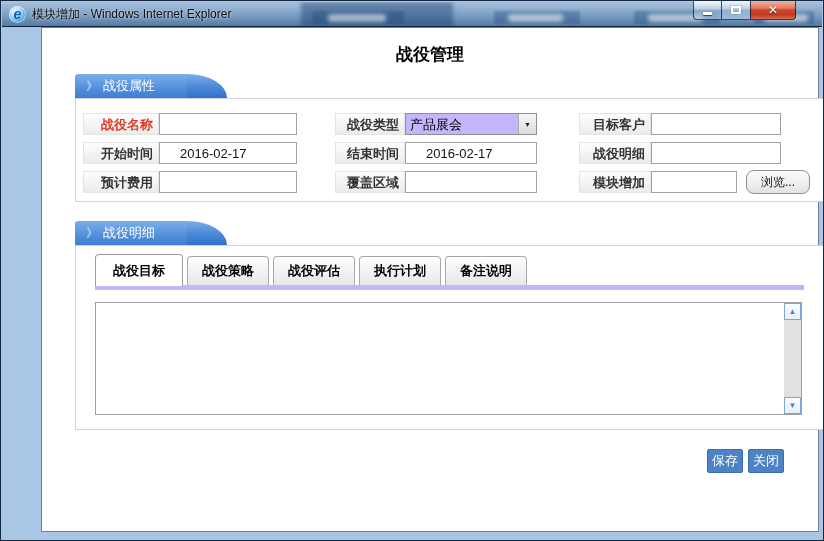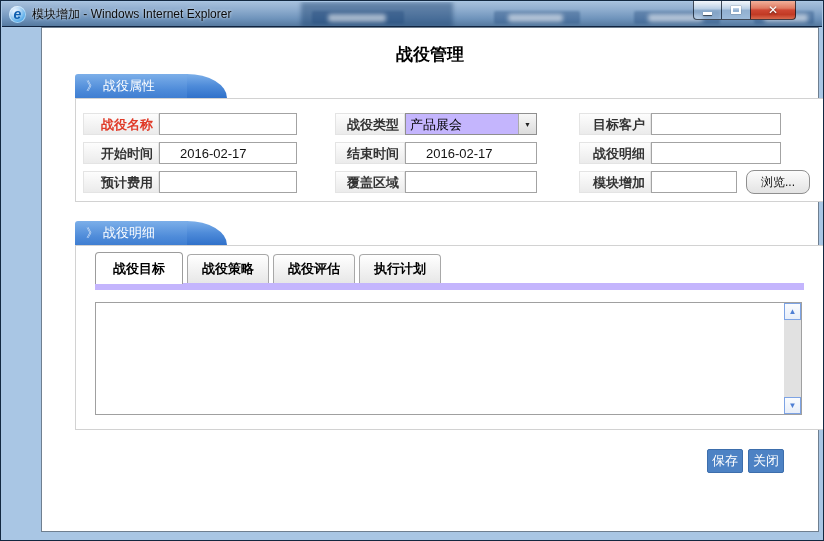--- a/index.html
+++ b/index.html
@@ -57,21 +57,21 @@
   .sel{display:flex;height:22px;border:1px solid #8f8f8f;background:#c4b5fd;cursor:default;}
   .sel-text{flex:1;font-size:13px;padding:2px 4px;overflow:hidden;white-space:nowrap;}
   .sel-btn{width:18px;background:linear-gradient(180deg,#f7f7f7,#dcdcdc);border-left:1px solid #ababab;
     display:flex;align-items:center;justify-content:center;font-size:7px;color:#222;}
   .filewrap{display:flex;align-items:center;gap:9px;}
   .tinput.fileinput{width:86px;}
   .browse-btn{height:24px;width:64px;background:linear-gradient(180deg,#fcfcfc,#e3e3e3);border:1px solid #8f8f8f;
     border-radius:8px;font-size:12px;color:#111;font-family:inherit;}
 
   
-  .tabstrip{position:absolute;left:19px;top:12px;right:19px;height:32px;display:flex;align-items:flex-end;border-bottom:7px solid #c4b5fd;}
+  .tabstrip{position:absolute;left:19px;top:12px;right:19px;height:32px;display:flex;align-items:flex-end;border-bottom:5px solid #c4b5fd;}
   .tab{height:29px;width:82px;margin-right:4px;background:linear-gradient(180deg,#ffffff,#e7e7e7);
     border:1px solid #a8a8a8;border-bottom:none;border-radius:4px 4px 0 0;
     font-size:13px;font-weight:bold;color:#000;text-align:center;line-height:28px;cursor:pointer;position:relative;}
   .tab.active{height:32px;width:88px;background:#fff;border:1px solid #9c9c9c;border-bottom:none;line-height:31px;margin-bottom:-1px;z-index:2;}
 
   
   .textbox{position:absolute;left:19px;top:56px;width:707px;height:113px;border:1px solid #a0a0a0;background:#fff;display:flex;}
   .textbox-edit{flex:1;border:none;outline:none;resize:none;font-family:inherit;font-size:13px;padding:3px;}
   .textbox-scroll{width:17px;background:#e1e1e1;display:flex;flex-direction:column;justify-content:space-between;}
   .scrollbtn{width:17px;height:17px;background:linear-gradient(180deg,#fafcff,#e8eef8);
@@ -172,20 +172,21 @@
       </div>
       <div class="ribbon-curve"></div>
     </div>
 
     <div class="groupbox" id="details-box">
       <div class="tabstrip">
         <div class="tab active">战役目标</div>
         <div class="tab">战役策略</div>
         <div class="tab">战役评估</div>
         <div class="tab">执行计划</div>
+        <div class="tab">备注说明</div>
       </div>
       <div class="textbox">
         <textarea class="textbox-edit" style=""></textarea>
         <div class="textbox-scroll">
           <div class="scrollbtn">▲</div>
           <div class="scrollbtn">▼</div>
         </div>
       </div>
     </div>
 

